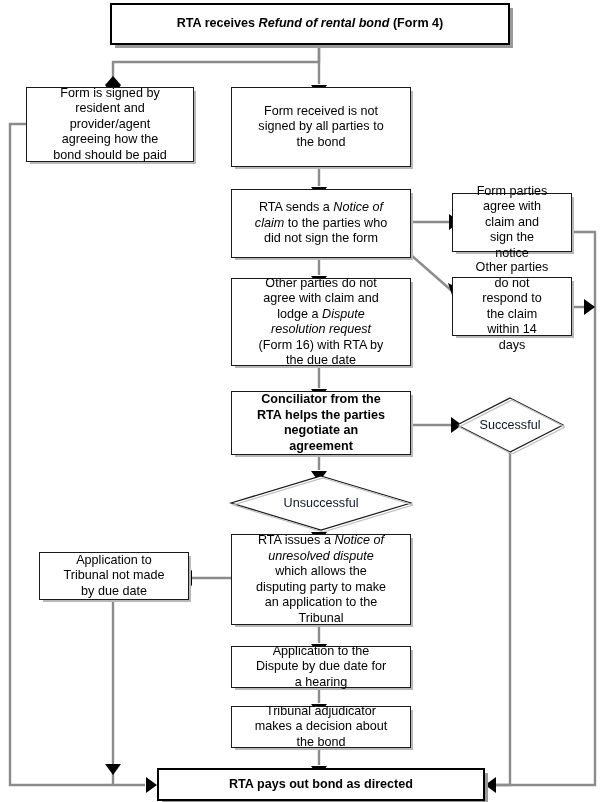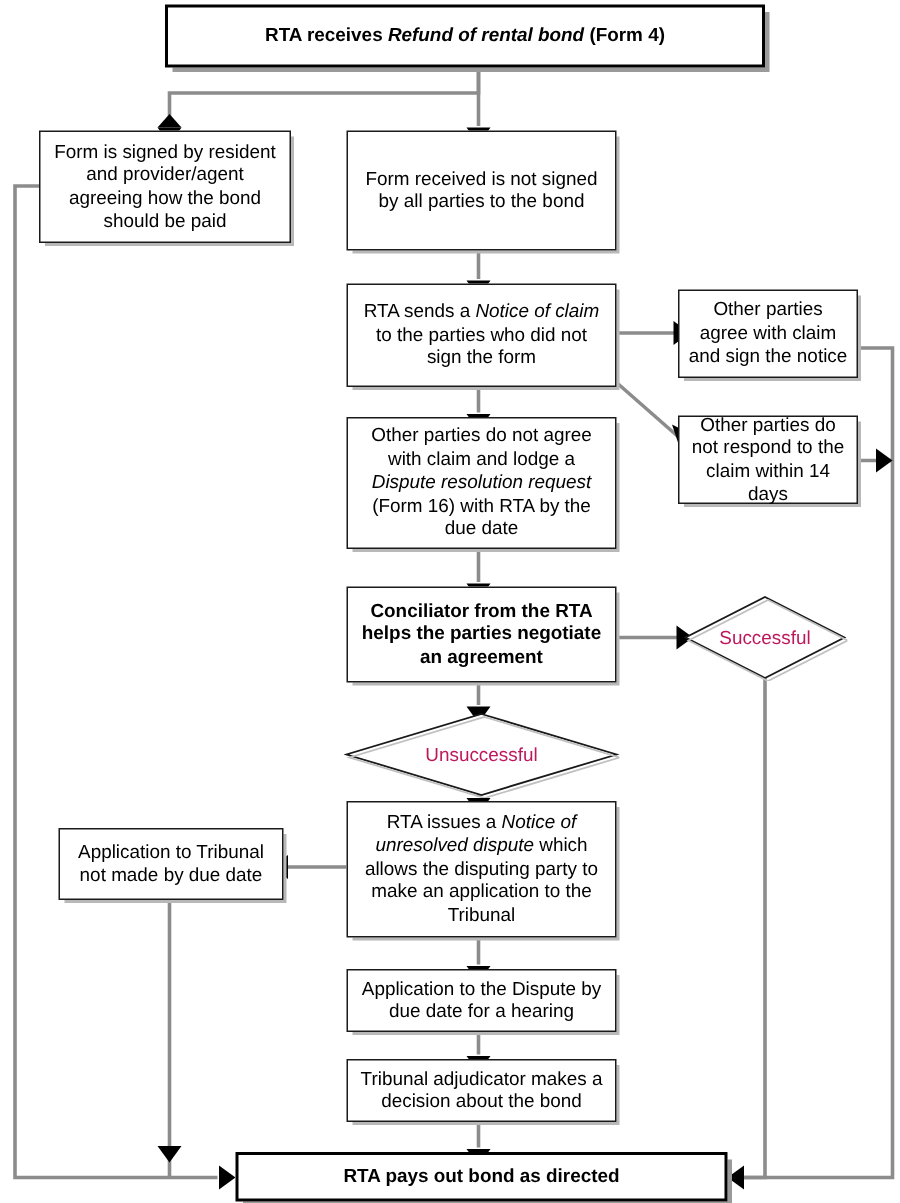--- a/index.html
+++ b/index.html
@@ -26,21 +26,21 @@
     display: flex;
     align-items: center;
     justify-content: center;
     text-align: center;
     color: #000000;
     font-size: 12.6px;
     line-height: 15.5px;
     z-index: 5;
   }
   .node .txt {
-    padding: 0 6px;
+    padding: 0 22px;
     width: 100%;
   }
   .node.strong {
     border: 2px solid #000000;
     font-weight: bold;
     box-shadow: 4px 4px 0 -1px #9a9a9a;
   }
   .diamond {
     position: absolute;
     z-index: 5;
@@ -48,21 +48,21 @@
   .diamond .dlabel {
     position: absolute;
     left: 0;
     top: 0;
     width: 100%;
     height: 100%;
     display: flex;
     align-items: center;
     justify-content: center;
     font-size: 12.6px;
-    color: #be185d;
+    color: #0f172a;
     text-align: center;
     pointer-events: none;
   }
   .conn-layer {
     position: absolute;
     left: 0;
     top: 0;
     width: 600px;
     height: 802px;
     z-index: 1;
@@ -157,21 +157,21 @@
     <span class="txt">Form received is not signed by all parties to the bond</span>
   </div>
 
   <div class="node" style="left:231px; top:189px; width:180px; height:69px;">
     <span class="txt">
       <span>RTA sends a </span><span class="italic">Notice of claim</span><span> to the parties who did not sign the form</span>
     </span>
   </div>
 
   <div class="node" style="left:452px; top:193px; width:120px; height:59px;">
-    <span class="txt">Other parties agree with claim and sign the notice</span>
+    <span class="txt">Form parties agree with claim and sign the notice</span>
   </div>
 
   <div class="node" style="left:452px; top:277px; width:120px; height:59px;">
     <span class="txt">Other parties do not respond to the claim within 14 days</span>
   </div>
 
   <div class="node" style="left:231px; top:278px; width:180px; height:88px;">
     <span class="txt">
       <span>Other parties do not agree with claim and lodge a </span><span class="italic">Dispute resolution request</span><span> (Form 16) with RTA by the due date</span>
     </span>

